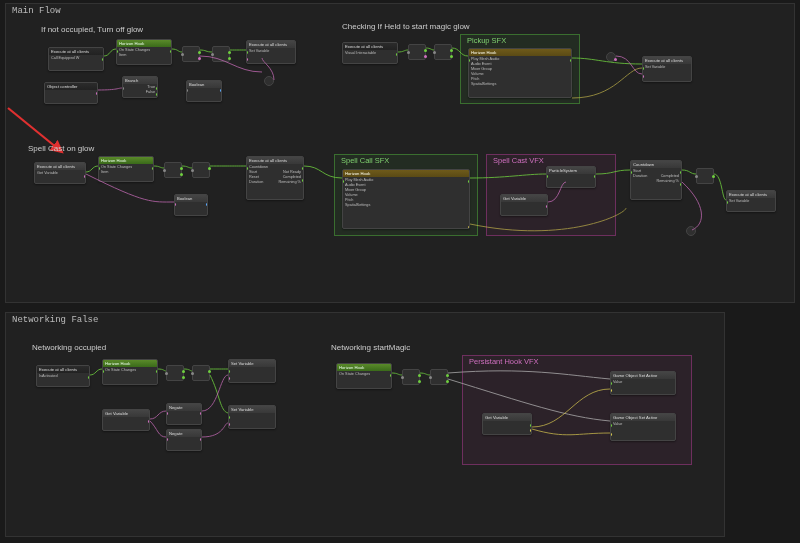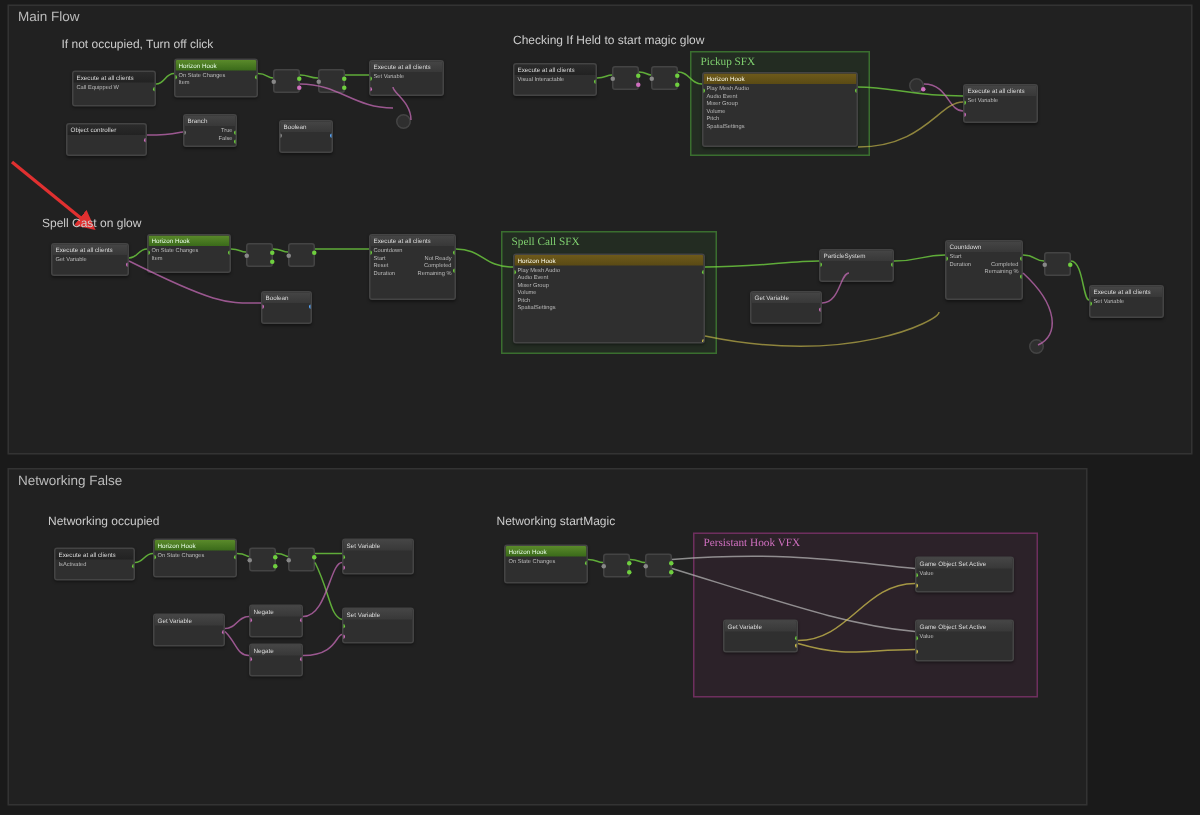--- a/index.html
+++ b/index.html
@@ -17,20 +17,21 @@
     position: absolute;
     border: 1px solid #333;
     background: #212121;
   }
   .panel-title {
     position: absolute;
     top: 2px;
     left: 6px;
     font-size: 9px;
     color: #bbb;
+    font-family: Liberation Mono, monospace;
   }
   .sub-title {
     position: absolute;
     font-size: 8px;
     color: #ccc;
   }
   .group-box {
     position: absolute;
     border: 1px solid;
     padding: 2px 4px;
@@ -38,21 +39,20 @@
   }
   .group-green { border-color: #3a6e2f; background: rgba(50,120,40,0.12); }
   .group-green .gb-title { color: #7fcf6f; }
   .group-magenta { border-color: #6e2f5e; background: rgba(120,40,100,0.12); }
   .group-magenta .gb-title { color: #cf6fbf; }
   .gb-title {
     position: absolute;
     top: 1px;
     left: 6px;
     font-size: 7.5px;
-    font-family: Liberation Serif, serif;
   }
   .node {
     position: absolute;
     min-width: 34px;
     min-height: 22px;
     background: #2f2f2f;
     border: 1px solid #444;
     border-radius: 2px;
     font-size: 4.5px;
     color: #bbb;
@@ -114,21 +114,21 @@
   .row { white-space: nowrap; height: 5px; position: relative; }
   .row .pl { position:absolute; left:0; }
   .row .pr { position:absolute; right:0; }
 </style>
 </head>
 <body>
 
 <div class="panel" style="left:5px; top:3px; width:790px; height:300px;">
   <span class="panel-title">Main Flow</span>
 
-  <span class="sub-title" style="left:35px; top:21px;">If not occupied, Turn off click</span>
+  <span class="sub-title" style="left:35px; top:21px;">If not occupied, Turn off glow</span>
   <span class="sub-title" style="left:336px; top:18px;">Checking If Held to start magic glow</span>
 
   <div class="arrow" style="left:-2px; top:100px; width:80px; height:60px;">
     <svg viewBox="0 0 80 60">
       <defs>
         <marker id="ah" markerWidth="6" markerHeight="6" refX="5" refY="3" orient="auto">
           <path d="M0,0 L6,3 L0,6 Z" fill="#e03030"></path>
         </marker>
       </defs>
       <line x1="4" y1="4" x2="58" y2="48" stroke="#e03030" stroke-width="2.2" marker-end="url(#ah)"></line>
@@ -284,20 +284,23 @@
       <div class="row"><span>Mixer Group</span></div>
       <div class="row"><span>Volume</span></div>
       <div class="row"><span>Pitch</span></div>
       <div class="row"><span>SpatialSettings</span></div>
     </div>
     <span class="port l g" style="top:10px;"></span>
     <span class="port r g" style="top:10px;"></span>
     <span class="port r y" style="top:56px;"></span>
   </div>
 
+  <div class="group-box group-magenta" style="left:480px; top:150px; width:130px; height:82px;">
+    <span class="gb-title">Spell Cast VFX</span>
+  </div>
   <div class="node" style="left:540px; top:162px; width:50px; height:18px;">
     <div class="hdr">ParticleSystem</div>
     <span class="port l g" style="top:8px;"></span>
     <span class="port r g" style="top:8px;"></span>
   </div>
   <div class="node" style="left:494px; top:190px; width:48px; height:18px;">
     <div class="hdr">Get Variable</div>
     <span class="port r m" style="top:10px;"></span>
   </div>
 

